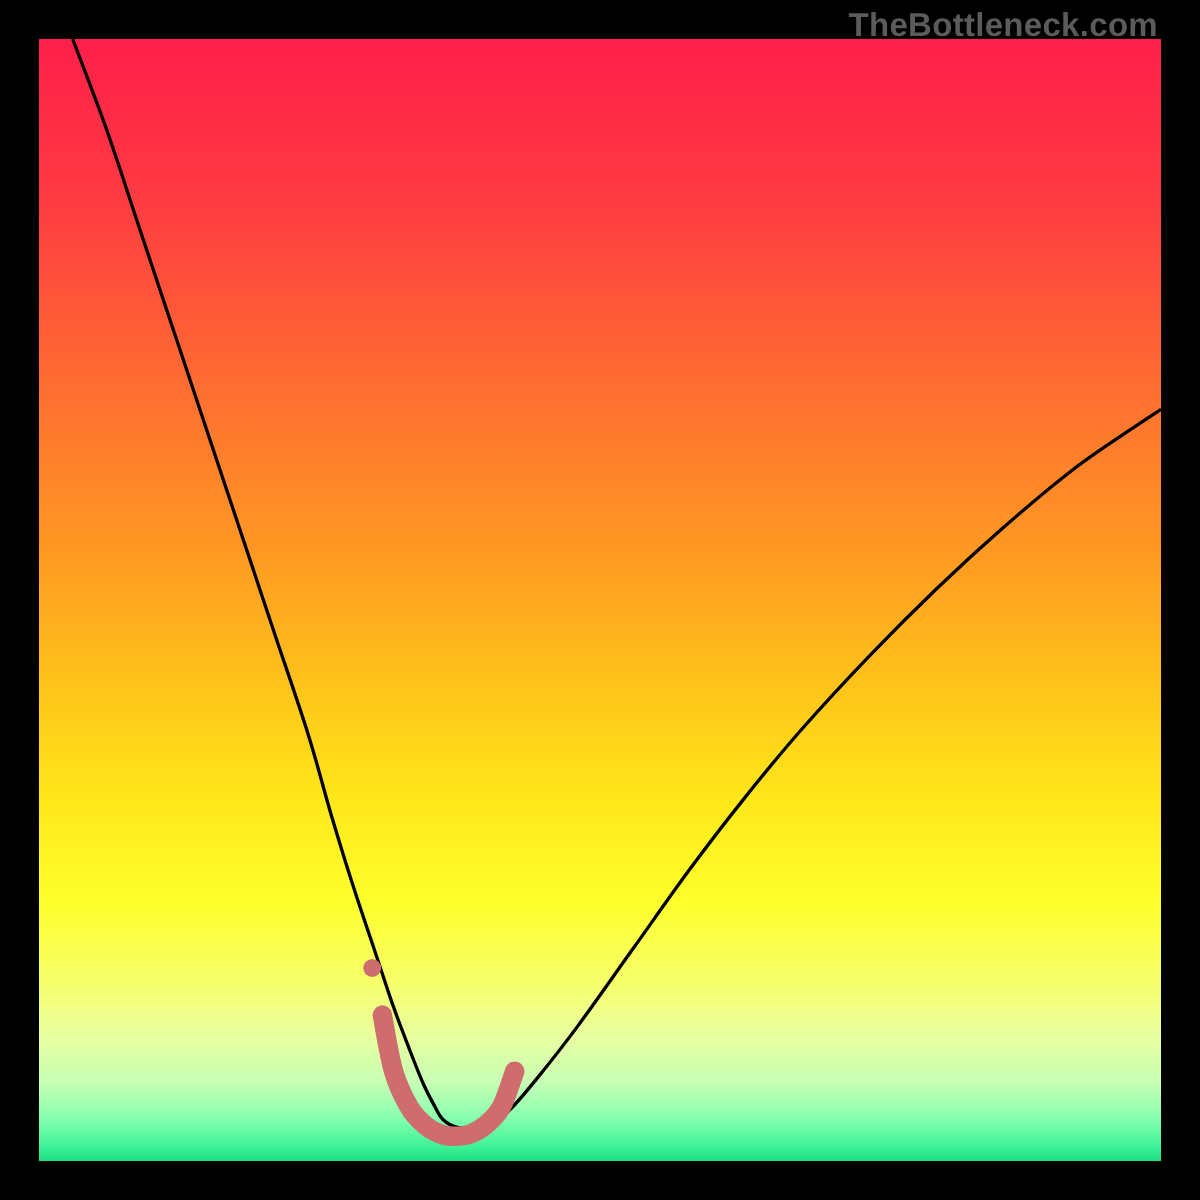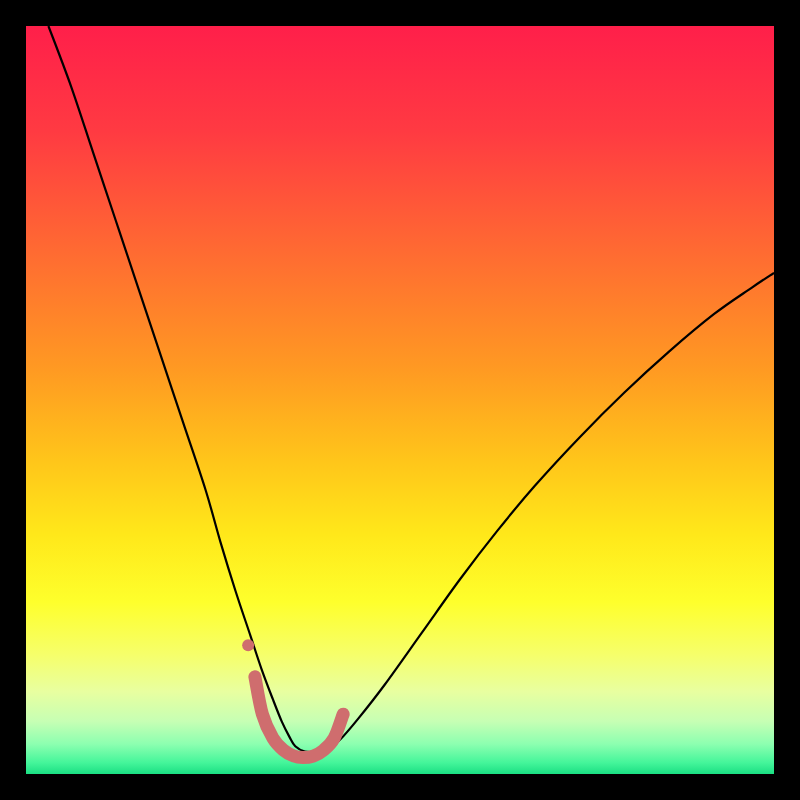--- a/index.html
+++ b/index.html
@@ -78,13 +78,14 @@
       <rect x="0" y="0" width="748" height="748" fill="url(#bg)"></rect>
     </svg>
 
     <svg class="curve-layer" viewBox="0 0 748 748" preserveAspectRatio="none">
       <path id="curve-main" fill="none" stroke="#000000" stroke-width="2.2" d="M 22.44 0.00 C 26.18 9.97, 37.40 38.65, 44.88 59.84 C 52.36 81.03, 59.84 104.72, 67.32 127.16 C 74.80 149.60, 82.28 172.04, 89.76 194.48 C 97.24 216.92, 104.72 239.36, 112.20 261.80 C 119.68 284.24, 127.16 306.68, 134.64 329.12 C 142.12 351.56, 149.60 374.00, 157.08 396.44 C 164.56 418.88, 173.29 443.81, 179.52 463.76 C 185.75 483.71, 189.49 499.29, 194.48 516.12 C 199.47 532.95, 204.45 549.16, 209.44 564.74 C 214.43 580.32, 220.04 596.53, 224.40 609.62 C 228.76 622.71, 231.88 632.68, 235.62 643.28 C 239.36 653.88, 243.47 664.47, 246.84 673.20 C 250.21 681.93, 253.07 689.41, 255.82 695.64 C 258.56 701.87, 261.05 706.49, 263.30 710.60 C 265.54 714.71, 266.66 717.83, 269.28 720.32 C 271.90 722.82, 275.51 724.69, 279.00 725.56 C 282.49 726.43, 286.48 725.93, 290.22 725.56 C 293.96 725.19, 297.45 725.31, 301.44 723.32 C 305.43 721.32, 308.92 718.83, 314.16 713.59 C 319.40 708.36, 325.38 701.13, 332.86 691.90 C 340.34 682.67, 348.44 672.58, 359.04 658.24 C 369.64 643.90, 383.97 623.33, 396.44 605.88 C 408.91 588.43, 421.37 570.35, 433.84 553.52 C 446.31 536.69, 458.77 520.48, 471.24 504.90 C 483.71 489.32, 494.93 475.60, 508.64 460.02 C 522.35 444.44, 538.56 426.98, 553.52 411.40 C 568.48 395.82, 583.44 380.86, 598.40 366.52 C 613.36 352.18, 628.32 338.47, 643.28 325.38 C 658.24 312.29, 674.45 298.58, 688.16 287.98 C 701.87 277.38, 715.59 268.66, 725.56 261.80 C 735.53 254.94, 744.26 249.33, 748.00 246.84 "></path>
       <path id="curve-band" fill="none" stroke="#cf6d6e" stroke-width="13" stroke-linecap="round" stroke-linejoin="round" d="M 228.89 650.76 C 230.13 656.99, 233.38 677.94, 236.37 688.16 C 239.36 698.38, 243.35 706.11, 246.84 712.10 C 250.33 718.08, 253.82 721.07, 257.31 724.06 C 260.80 727.06, 264.54 728.80, 267.78 730.05 C 271.03 731.29, 273.52 731.54, 276.76 731.54 C 280.00 731.54, 283.74 731.29, 287.23 730.05 C 290.72 728.80, 294.21 727.06, 297.70 724.06 C 301.19 721.07, 304.93 718.08, 308.18 712.10 C 311.42 706.11, 315.66 692.15, 317.15 688.16 "></path>
       <circle id="dot" r="6" fill="#cf6d6e" cx="222.16" cy="619.34"></circle>
     </svg>
   </div>
 
+  <div class="watermark">TheBottleneck.com</div>
 </div>
 
 </body></html>

